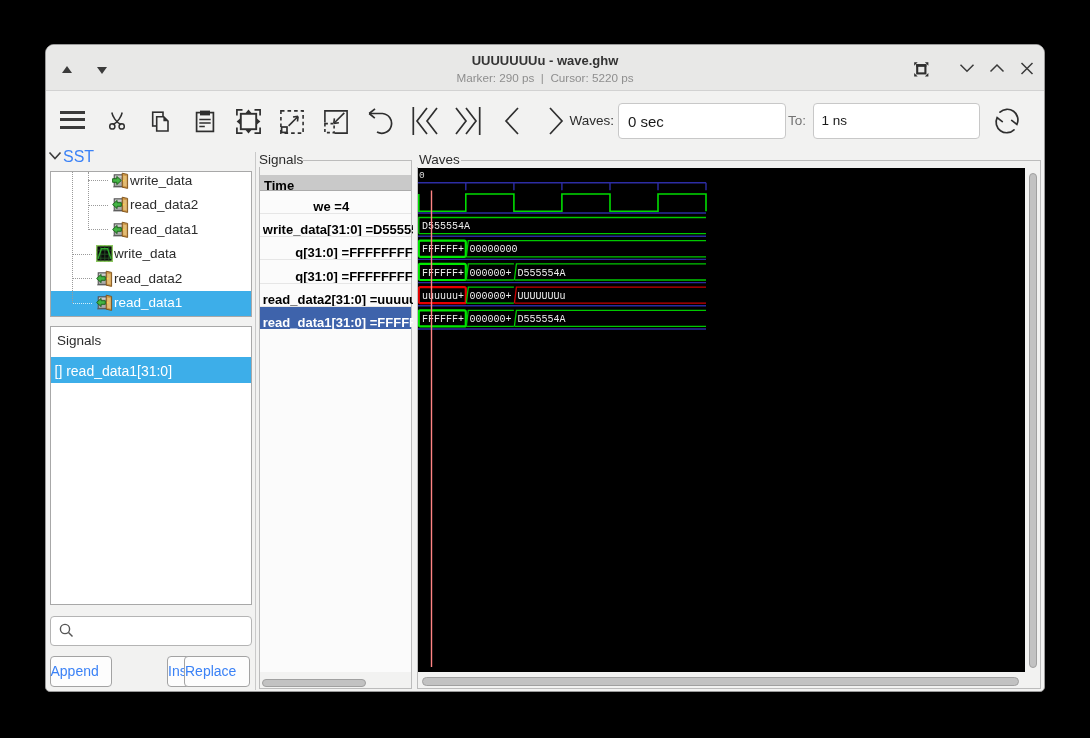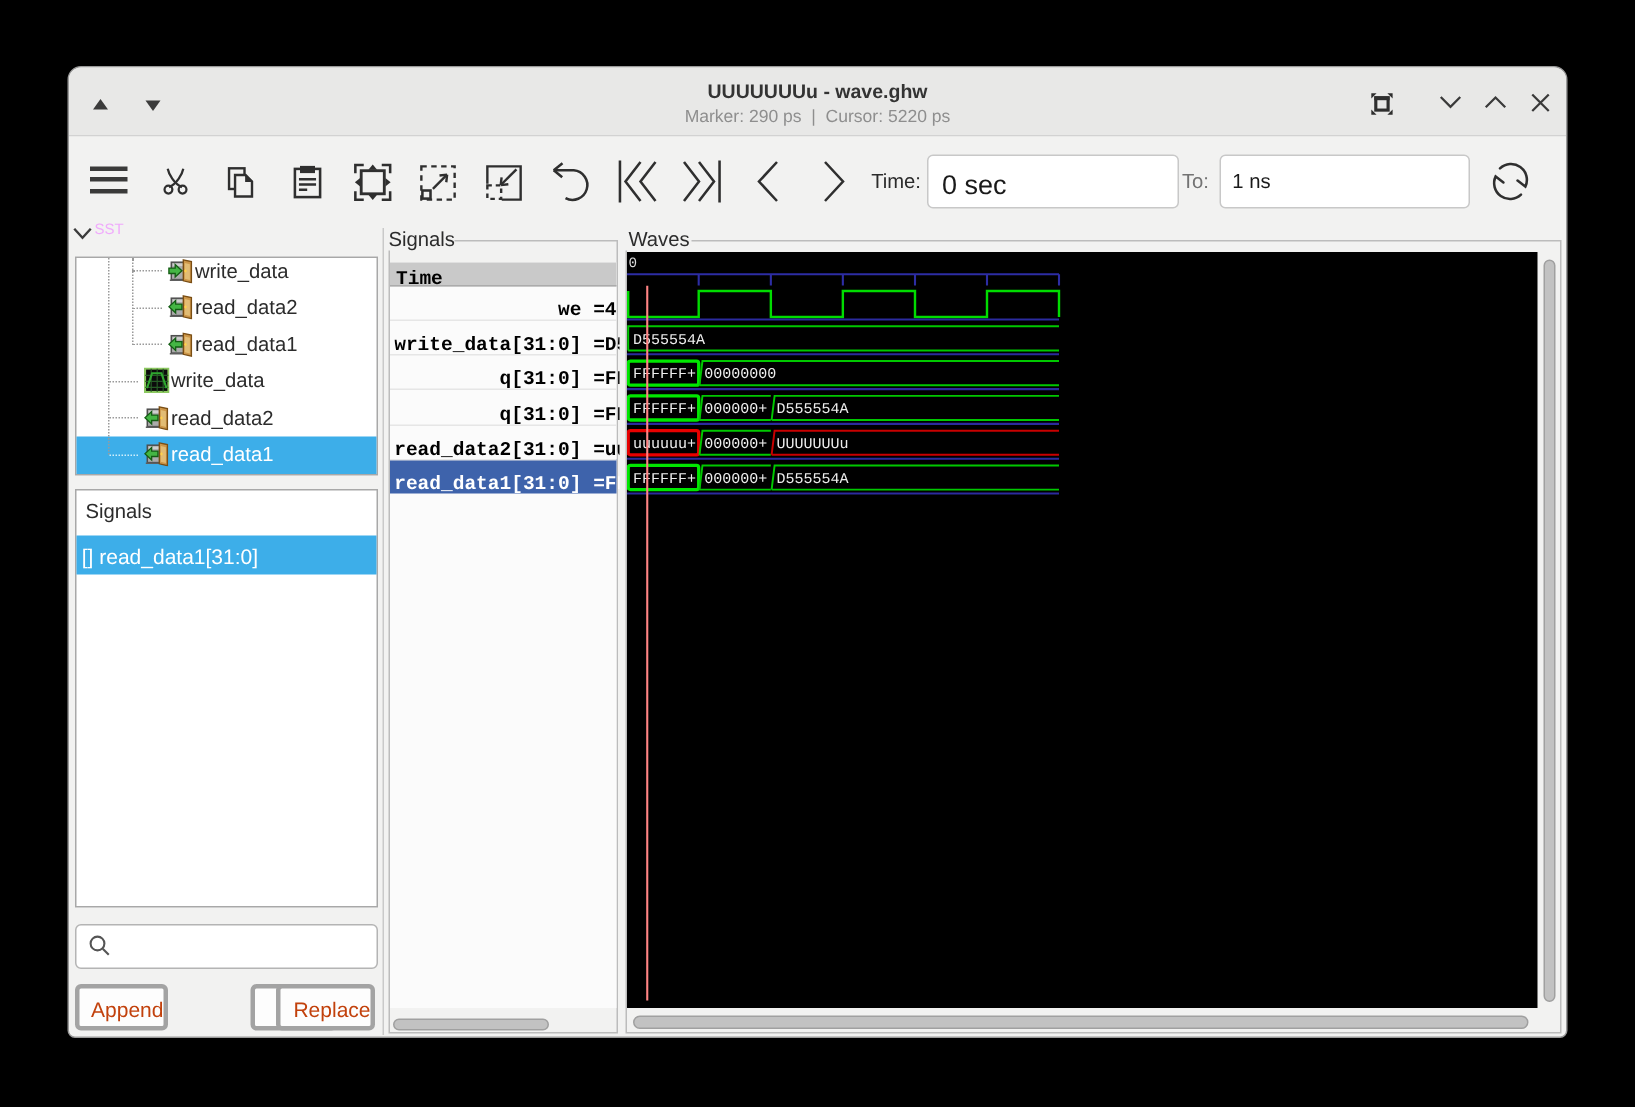--- a/index.html
+++ b/index.html
@@ -116,39 +116,39 @@
 </svg>
 
 <svg class="abs" style="left:501px;top:105px;" width="22" height="32" viewBox="0 0 22 32">
   <path d="M17,3 L5,16 L17,29" stroke="#2f2f2f" stroke-width="1.7" fill="none"></path>
 </svg>
 
 <svg class="abs" style="left:545px;top:105px;" width="22" height="32" viewBox="0 0 22 32">
   <path d="M5,3 L17,16 L5,29" stroke="#2f2f2f" stroke-width="1.7" fill="none"></path>
 </svg>
 
-<div class="abs" style="left:500px;top:113px;width:114px;text-align:right;font-size:13.5px;color:#2c2c2c;">Time:</div>
+<div class="abs" style="left:500px;top:113px;width:114px;text-align:right;font-size:13.5px;color:#2c2c2c;">Waves:</div>
 <div class="abs" style="left:618px;top:103px;width:168px;height:36px;background:#fff;border:1px solid #c8c8c8;border-radius:4px;"></div>
-<div class="abs" style="left:628px;top:113px;font-size:18px;color:#1a1a1a;">0 sec</div>
+<div class="abs" style="left:628px;top:113px;font-size:15px;color:#1a1a1a;">0 sec</div>
 <div class="abs" style="left:744px;top:113px;width:62px;text-align:right;font-size:13.5px;color:#737373;">To:</div>
 <div class="abs" style="left:812.5px;top:103px;width:167.5px;height:36px;background:#fff;border:1px solid #c8c8c8;border-radius:4px;"></div>
 <div class="abs" style="left:821.5px;top:113px;font-size:13.5px;color:#1a1a1a;">1 ns</div>
 
 <svg class="abs" style="left:994px;top:108px;" width="26" height="26" viewBox="0 0 26 26">
   <g stroke="#2f2f2f" stroke-width="1.7" fill="none" stroke-linecap="round">
     <path d="M 6,4.2 A 10.6,10.6 0 0 1 22.9,16.4 L 17.7,12.4"></path>
     <path d="M 20,21.8 A 10.6,10.6 0 0 1 3.1,9.6 L 8.3,13.6"></path>
   </g>
 </svg>
 
 <div id="sst-label"></div>
 <svg class="abs" style="left:47px;top:149px;" width="16" height="14" viewBox="0 0 16 14">
   <path d="M2.5,3.5 L8,9.5 L13.5,3.5" stroke="#3c3c3c" stroke-width="1.6" fill="none"></path>
 </svg>
-<div class="abs" style="left:63px;top:148px;font-size:10px;color:#f0abfc;">SST</div>
+<div class="abs" style="left:63px;top:148px;font-size:16px;color:#3b82f6;">SST</div>
 
 <div class="abs" style="left:49.5px;top:170.5px;width:202px;height:146.5px;background:#fff;border:1px solid #a8a8a8;"></div>
 <div id="tree">
 
   <div class="abs" style="left:50.5px;top:290.5px;width:200px;height:25.5px;background:#3daee9;"></div>
 
   <div class="abs" style="left:72px;top:171.5px;width:1px;height:131px;border-left:1px dotted #9a9a9a;"></div>
   <div class="abs" style="left:87.5px;top:171.5px;width:1px;height:58px;border-left:1px dotted #9a9a9a;"></div>
   <div class="abs" style="left:88px;top:180px;width:20px;border-top:1px dotted #9a9a9a;"></div>
   <div class="abs" style="left:88px;top:204.5px;width:20px;border-top:1px dotted #9a9a9a;"></div>
@@ -222,21 +222,21 @@
 
 <div class="abs" style="left:49.5px;top:615.5px;width:202px;height:30px;background:#fff;border:1px solid #b4b4b4;border-radius:4px;"></div>
 <svg class="abs" style="left:58px;top:622px;" width="17" height="17" viewBox="0 0 17 17">
   <circle cx="7" cy="7" r="4.6" stroke="#555" stroke-width="1.4" fill="none"></circle>
   <path d="M10.5,10.5 L14.5,14.5" stroke="#555" stroke-width="1.4"></path>
 </svg>
 <div class="abs btn" style="left:49.5px;top:655.5px;width:62.5px;">Append</div>
 <div class="abs btn" style="left:119px;top:655.5px;width:58px;margin-left:48px;">Insert</div>
 <div class="abs btn" style="left:184px;top:655.5px;width:66px;">Replace</div>
 <style>
-.btn{height:31.5px;background:#fdfdfd;border:3px solid #a3a3a3;border-radius:4px;text-align:right;line-height:29px;font-size:14px;color:#c2410c;}
+.btn{height:31.5px;background:#fdfdfd;border:1px solid #a3a3a3;border-radius:4px;text-align:left;line-height:29px;font-size:14px;color:#3b82f6;}
 </style>
 
 <div class="abs" style="left:254.5px;top:152px;width:1px;height:538px;background:#c9c9c9;"></div>
 
 <div class="abs" style="left:258.5px;top:159.5px;width:153px;height:529px;border:1px solid #bcbcbc;"></div>
 <div class="abs" style="left:257px;top:151px;width:46px;height:16px;background:#f2f2f1;"></div>
 <div class="abs" style="left:259px;top:151.5px;font-size:13.5px;color:#2c2c2c;">Signals</div>
 <div id="midpanel">
   <div class="abs" style="left:259.5px;top:175px;width:151px;height:497px;background:#fbfbfb;"></div>
   <div class="abs" style="left:259.5px;top:175px;width:151px;height:16px;background:#c9c9c9;border-bottom:1px solid #ababab;"></div>
@@ -248,21 +248,21 @@
   <div class="abs mrow" style="left:262.8px;top:291.8px;">read_data2[31:0] =uuuuuuuu</div>
   <div class="abs" style="left:259.5px;top:306px;width:151px;height:23.2px;background:#3e63ab;"></div>
   <div class="abs mrow" style="left:262.8px;top:315px;color:#fff;">read_data1[31:0] =FFFFFFFF</div>
   <div class="abs hsep" style="top:213px;"></div>
   <div class="abs hsep" style="top:236.2px;"></div>
   <div class="abs hsep" style="top:259.4px;"></div>
   <div class="abs hsep" style="top:282.6px;"></div>
   <div class="abs hsep" style="top:305.8px;"></div>
 </div>
 <style>
-.mrow{font-family:Liberation Mono, monospace;font-size:13px;font-weight:bold;color:#000;white-space:pre;width:150px;overflow:hidden;}
+.mrow{font-family:Liberation Sans, sans-serif;font-size:13px;font-weight:bold;color:#000;white-space:pre;width:150px;overflow:hidden;}
 .hsep{left:259.5px;width:151px;height:1px;background:#e6e6e6;}
 </style>
 
 <div class="abs" style="left:416.5px;top:159.5px;width:624.5px;height:529px;border:1px solid #bcbcbc;"></div>
 <div class="abs" style="left:415px;top:151px;width:46px;height:16px;background:#f2f2f1;"></div>
 <div class="abs" style="left:419px;top:151.5px;font-size:13.5px;color:#2c2c2c;">Waves</div>
 <div id="waves">
 <svg class="abs" style="left:417.5px;top:168px;background:#000;" width="607" height="504" viewBox="0 0 607 504">
   <g font-family="Liberation Mono, monospace" font-size="10" fill="#ededed">
     <text x="1" y="10" font-size="9.5" fill="#dcdcdc">0</text>

